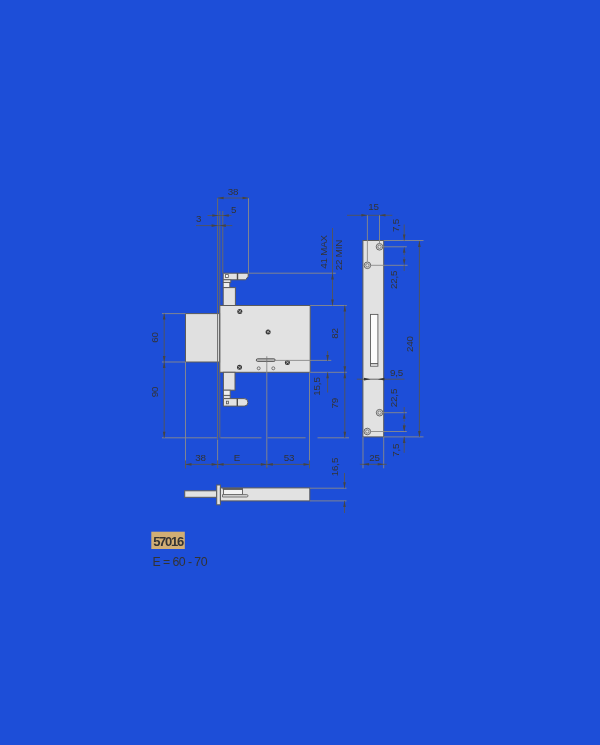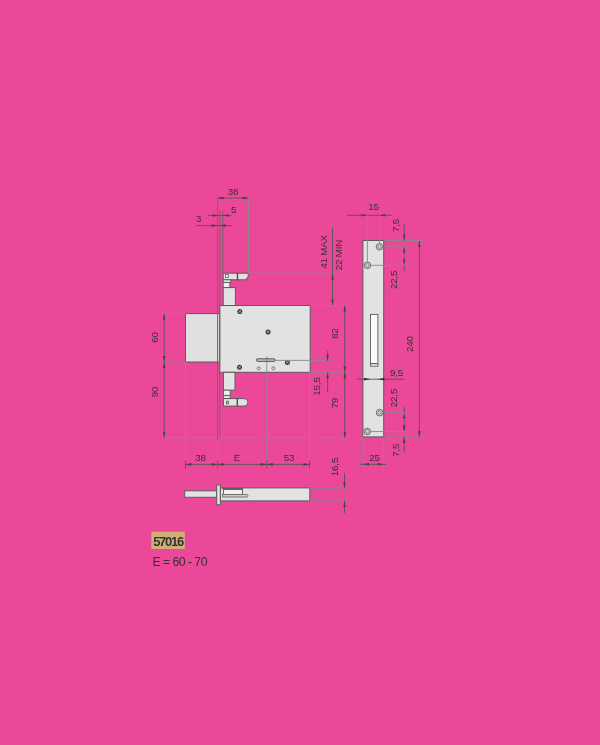--- a/index.html
+++ b/index.html
@@ -1,16 +1,16 @@
 <!DOCTYPE html>
 <html><head>
 <meta charset="utf-8">
 <style>
   html,body{margin:0;padding:0;background:#ffffff;}
-  .page{position:relative;width:600px;height:745px;background:#ec4899;overflow:hidden;}
+  .page{position:relative;width:600px;height:745px;background:#1d4ed8;overflow:hidden;}
   svg{position:absolute;left:0;top:0;}
   text{font-family:"Liberation Sans",sans-serif;fill:#333333;}
   .dim{font-size:9.8px;letter-spacing:-0.2px;}
 </style>
 </head>
 <body>
 <div class="page">
 <svg width="600" height="745" viewBox="0 0 600 745">
 
 <g>

